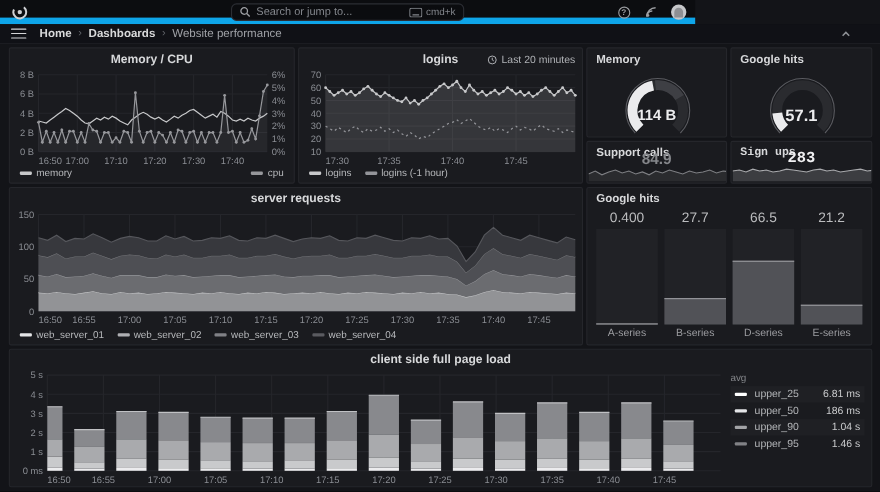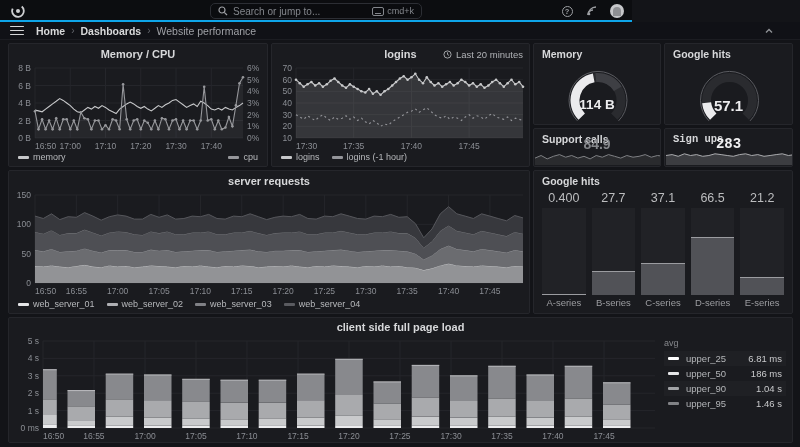--- a/index.html
+++ b/index.html
@@ -1,20 +1,20 @@
 <!DOCTYPE html>
 <html><head>
 <meta charset="utf-8">
 <style>
   * { margin:0; padding:0; box-sizing:border-box; }
   body { background:#000; font-family:"Liberation Sans", sans-serif; }
   .screen { position:relative; width:800px; height:447px; background:#131418; overflow:hidden; }
 
   
-  .topbar { position:absolute; left:0; top:0; width:632px; height:22px; background:#0c0d10; border-bottom:2px solid #0ea5e9; display:flex; align-items:center; }
+  .topbar { position:absolute; left:0; top:0; width:632px; height:22px; background:#0c0d10; border-bottom:6px solid #0ea5e9; display:flex; align-items:center; }
   .logo { position:absolute; left:10px; top:3px; width:16px; height:16px; }
   .searchbox { position:absolute; left:50%; transform:translateX(-50%); top:3px; width:212px; height:16px; background:#0b0c0f; border:1px solid #2c2e34; border-radius:5px; display:flex; align-items:center; padding:0 7px; gap:5px; }
   .searchbox input { flex:1; background:transparent; border:none; outline:none; color:#c9cacc; font-size:10px; font-family:"Liberation Sans",sans-serif; }
   .searchbox input::placeholder { color:#83868c; }
   .kbd-chip { display:flex; align-items:center; gap:3px; color:#83868c; font-size:9px; white-space:nowrap; }
   .top-icons { position:absolute; right:8px; top:0; height:22px; display:flex; align-items:center; gap:11px; }
   .icon-btn { width:14px; height:14px; display:flex; align-items:center; justify-content:center; cursor:pointer; }
   .help-circle { width:11px; height:11px; border:1px solid #9d9fa3; border-radius:50%; color:#9d9fa3; font-size:7.5px; font-weight:bold; display:flex; align-items:center; justify-content:center; }
   .avatar { width:14px; height:14px; border-radius:50%; background:#c6c7ca; overflow:hidden; position:relative; }
   .avatar:after { content:""; position:absolute; left:3px; top:3px; width:8px; height:9px; background:#8e8f93; border-radius:4px 4px 0 0; }
@@ -445,27 +445,20 @@
             <div class="bg-fill" style="height: 0.5%;"></div>
           </div>
           <div class="bg-label">A-series</div>
         </div>
         <div class="bg-col">
           <div class="bg-val">27.7</div>
           <div class="bg-track">
             <div class="bg-fill" style="height: 27.7%;"></div>
           </div>
           <div class="bg-label">B-series</div>
-        </div>
-        <div class="bg-col">
-          <div class="bg-val">37.1</div>
-          <div class="bg-track">
-            <div class="bg-fill" style="height: 37.1%;"></div>
-          </div>
-          <div class="bg-label">C-series</div>
         </div>
         <div class="bg-col">
           <div class="bg-val">66.5</div>
           <div class="bg-track">
             <div class="bg-fill" style="height: 66.5%;"></div>
           </div>
           <div class="bg-label">D-series</div>
         </div>
         <div class="bg-col">
           <div class="bg-val">21.2</div>

